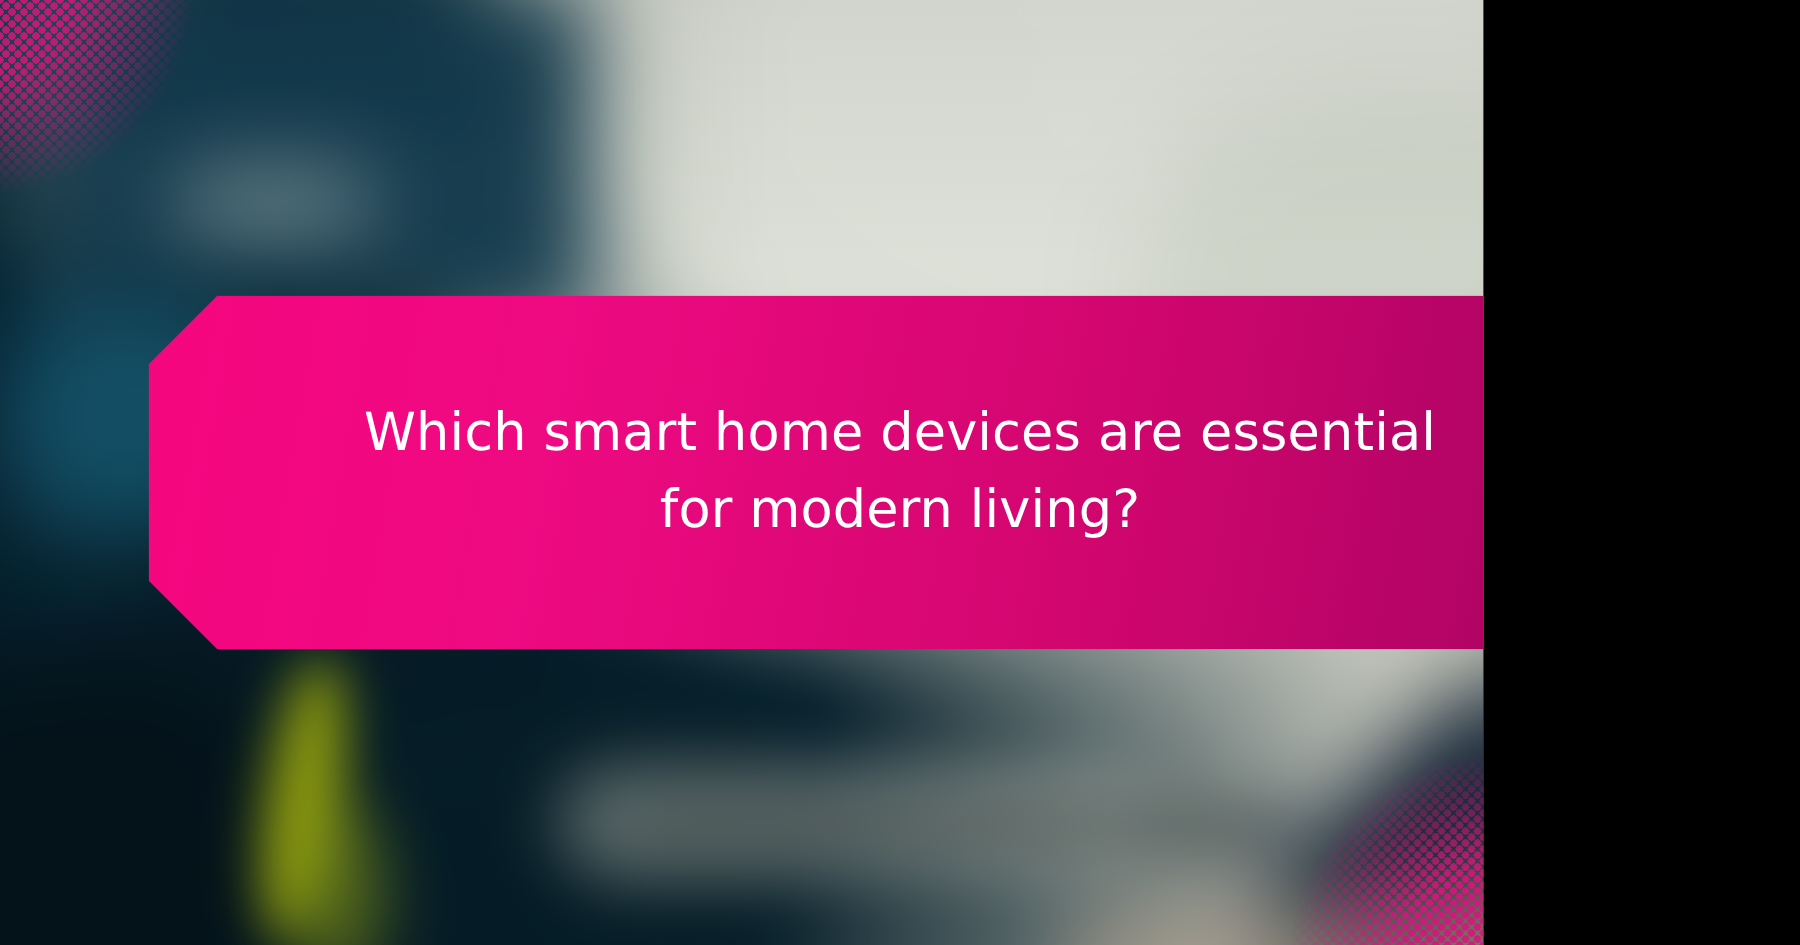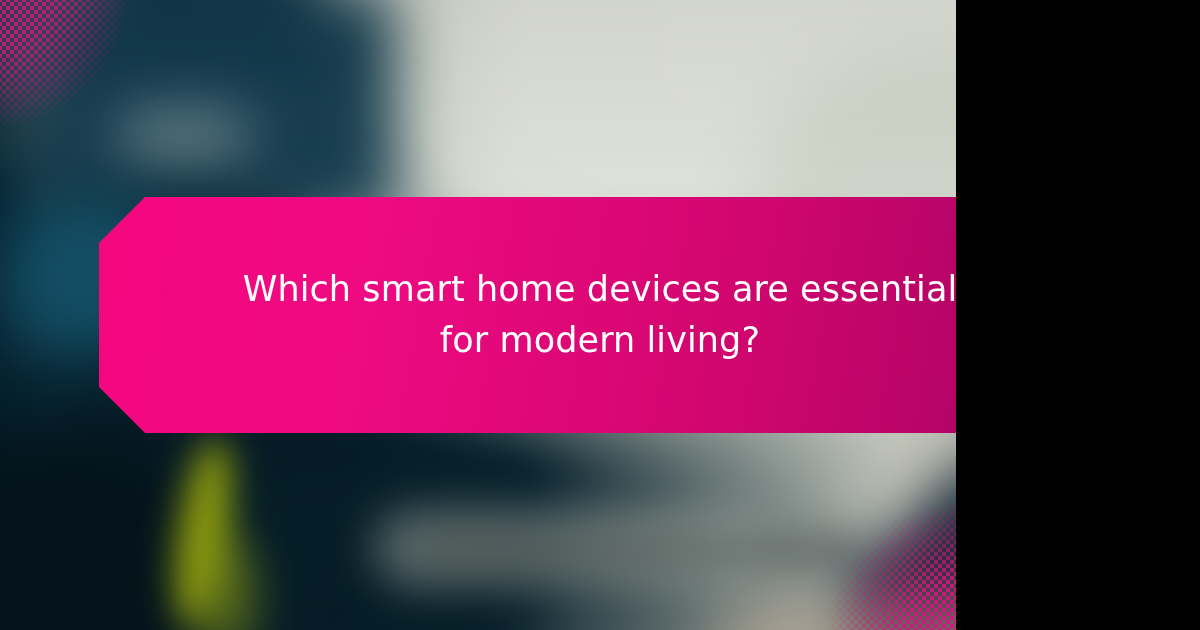--- a/index.html
+++ b/index.html
@@ -7,20 +7,21 @@
     padding: 0;
     background: #000;
   }
 
   #stage {
     position: relative;
     width: 956px;
     height: 630px;
     overflow: hidden;
     font-family: "DejaVu Sans", sans-serif;
+    padding-left: 33px;
   }
 
   
   .bg-root {
     position: absolute;
     inset: 0;
     overflow: hidden;
     background: #8e968f;
   }
 

